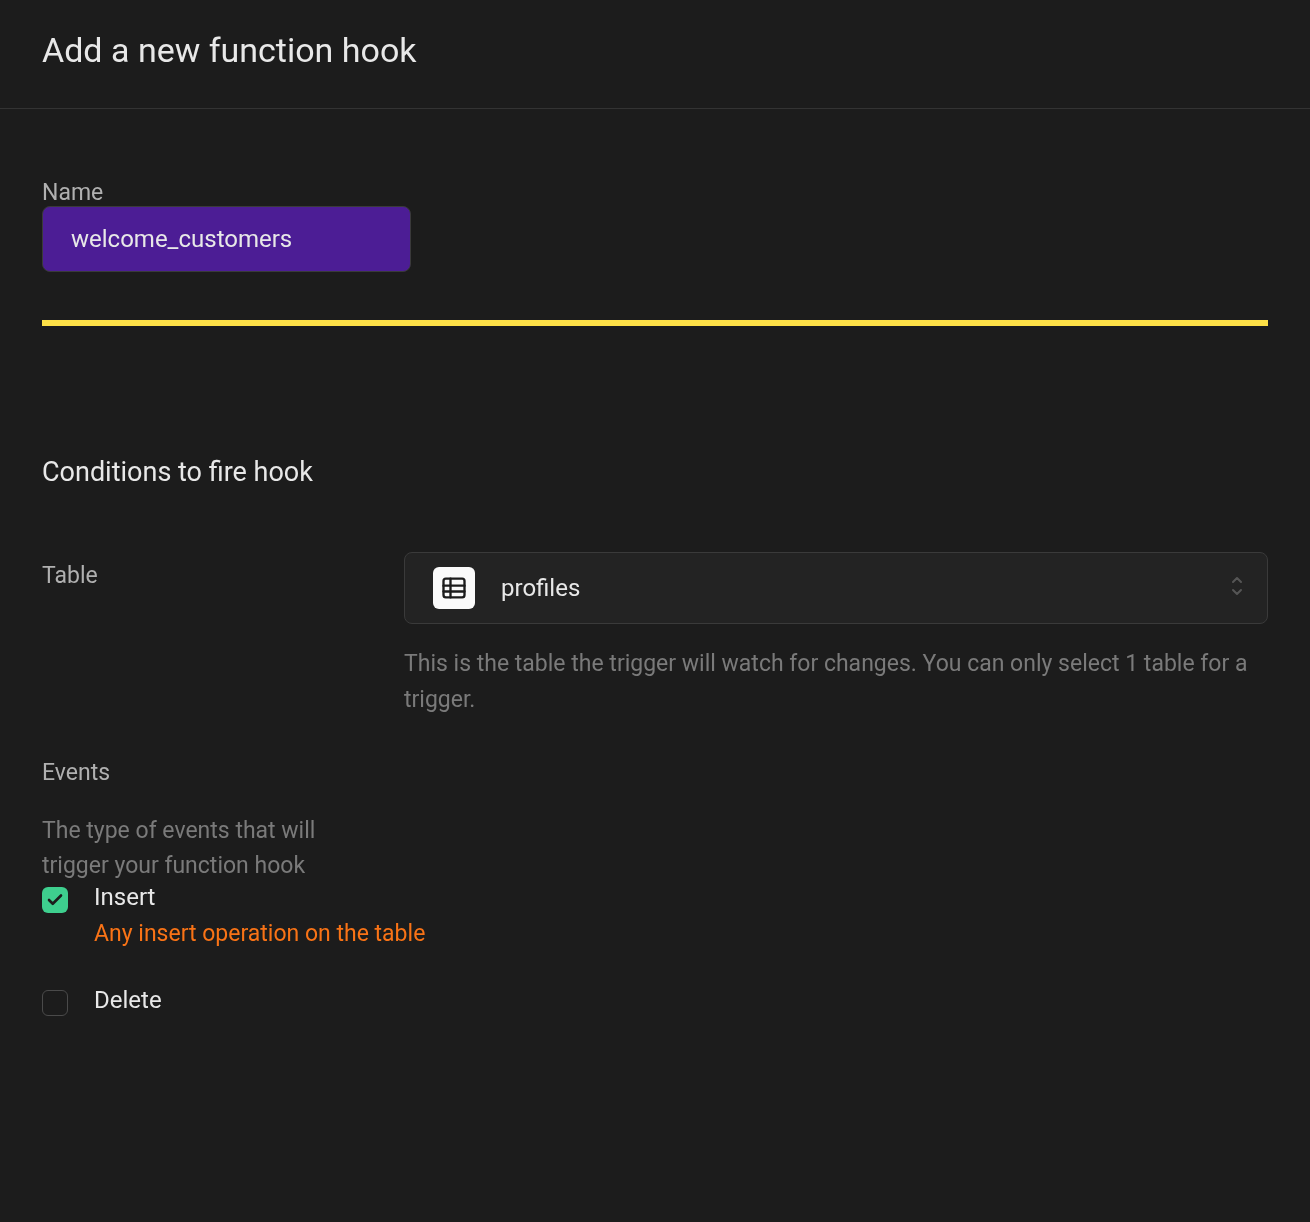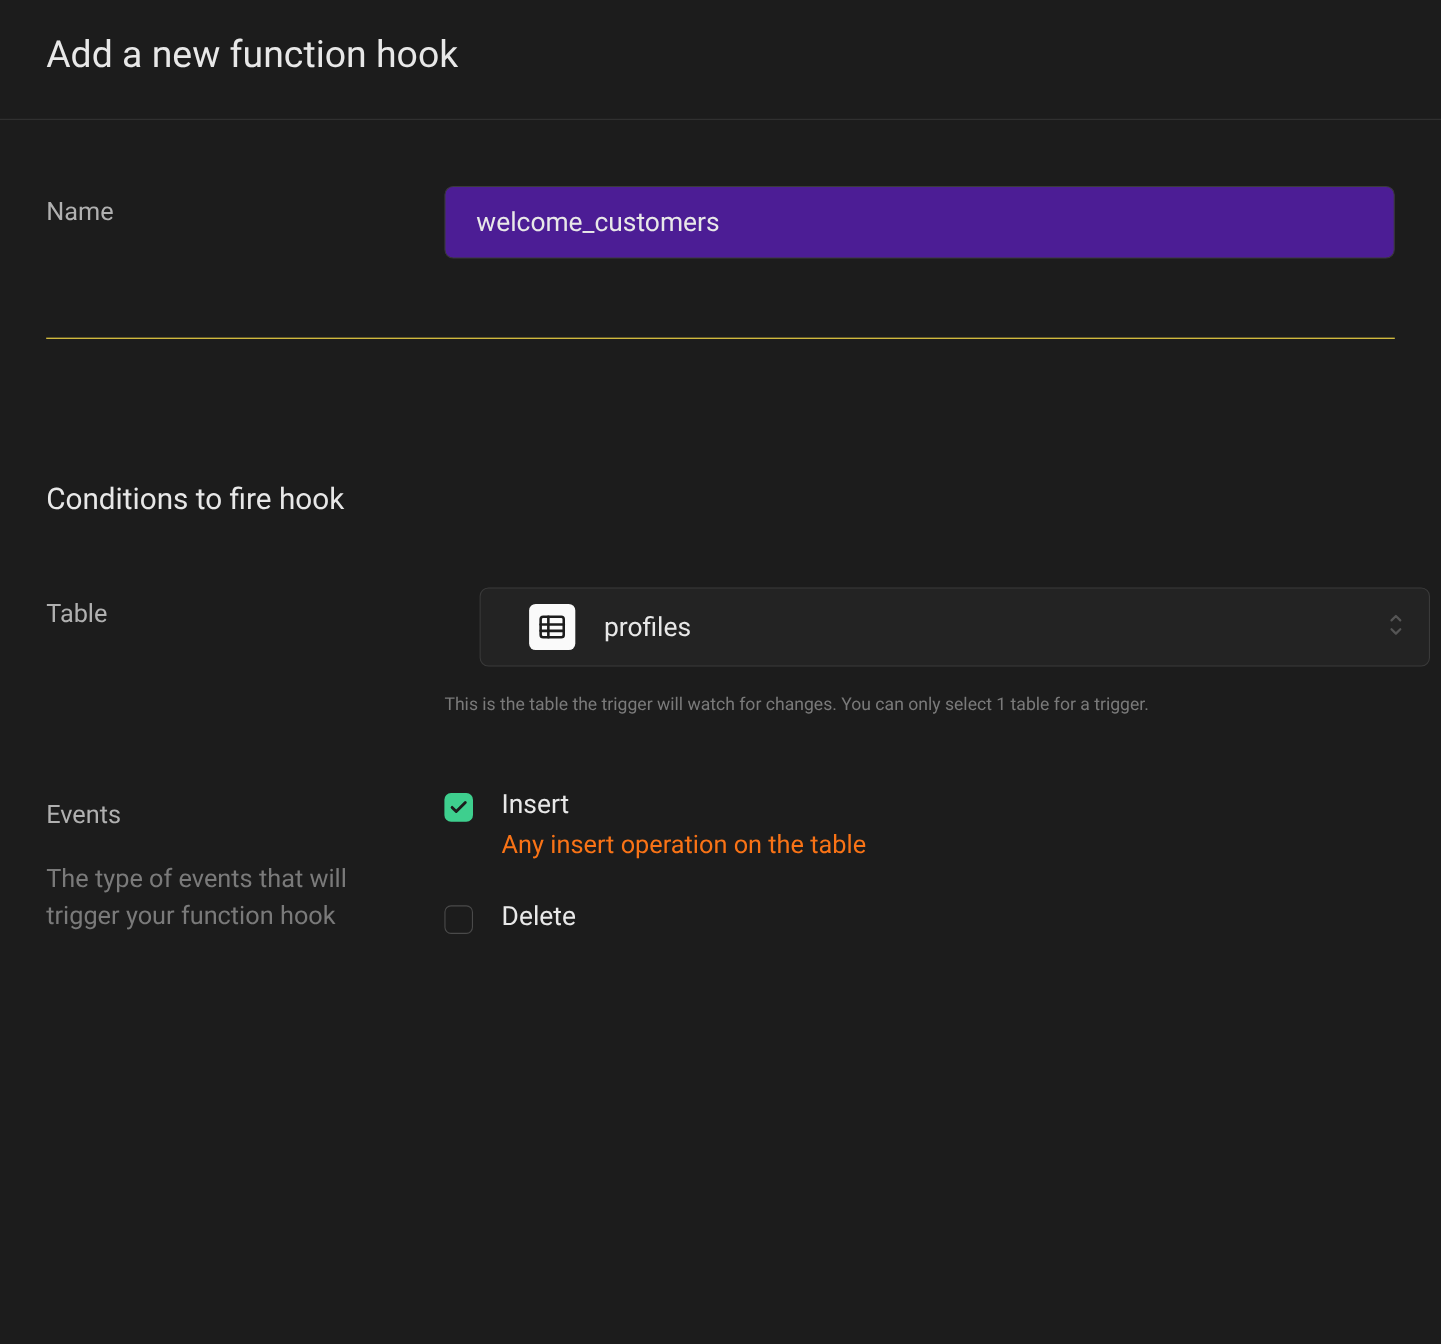--- a/index.html
+++ b/index.html
@@ -30,22 +30,23 @@
       font-size: 27px;
       font-weight: 400;
       color: #e8e8e8;
       margin-bottom: 64px;
     }
     .form-row {
       display: flex;
       align-items: flex-start;
     }
     .form-row.first {
-      padding-bottom: 72px;
-      border-bottom: 1px solid #fde047;
+      padding-bottom: 48px;
+      border-bottom: 6px solid #fde047;
+      flex-direction: column;
     }
     .label-col {
       width: 362px;
       flex-shrink: 0;
       padding-top: 10px;
     }
     .label-text {
       font-size: 23px;
       font-weight: 400;
       color: #b0b0b0;
@@ -71,26 +72,25 @@
       color: #e8e8e8;
       font-family: inherit;
       outline: none;
     }
     .select-wrap {
       position: relative;
       width: 100%;
       background-color: #232323;
       border: 1px solid #3a3a3a;
       border-radius: 8px;
-      padding: 14px 44px;
+      padding: 14px 28px;
       display: flex;
       align-items: center;
       gap: 26px;
       cursor: pointer;
-      margin-left: 32px;
     }
     .table-icon-box {
       width: 42px;
       height: 42px;
       background-color: #fafafa;
       border-radius: 6px;
       display: flex;
       align-items: center;
       justify-content: center;
       flex-shrink: 0;
@@ -105,21 +105,21 @@
       flex: 1;
     }
     .sort-icon {
       position: absolute;
       right: 22px;
       top: 50%;
       transform: translateY(-50%);
       color: #555;
     }
     .helper-text {
-      font-size: 16px;
+      font-size: 23px;
       color: #7a7a7a;
       margin-top: 22px;
       line-height: 1.55;
     }
     .checkbox-group {
       display: flex;
       flex-direction: column;
       gap: 34px;
     }
     .checkbox-row {
@@ -156,21 +156,22 @@
       font-size: 24px;
       color: #e8e8e8;
     }
     .checkbox-desc {
       font-size: 23px;
       color: #f97316;
       margin-top: 6px;
       line-height: 1.5;
     }
     .events-block {
-      margin-top: 64px;
+      margin-top: 32px;
+      flex-direction: column;
     }
   </style>
 </head>
 <body>
 
 <div class="header">
   <h1 class="header-title">Add a new function hook</h1>
 </div>
 
 <div class="section">

